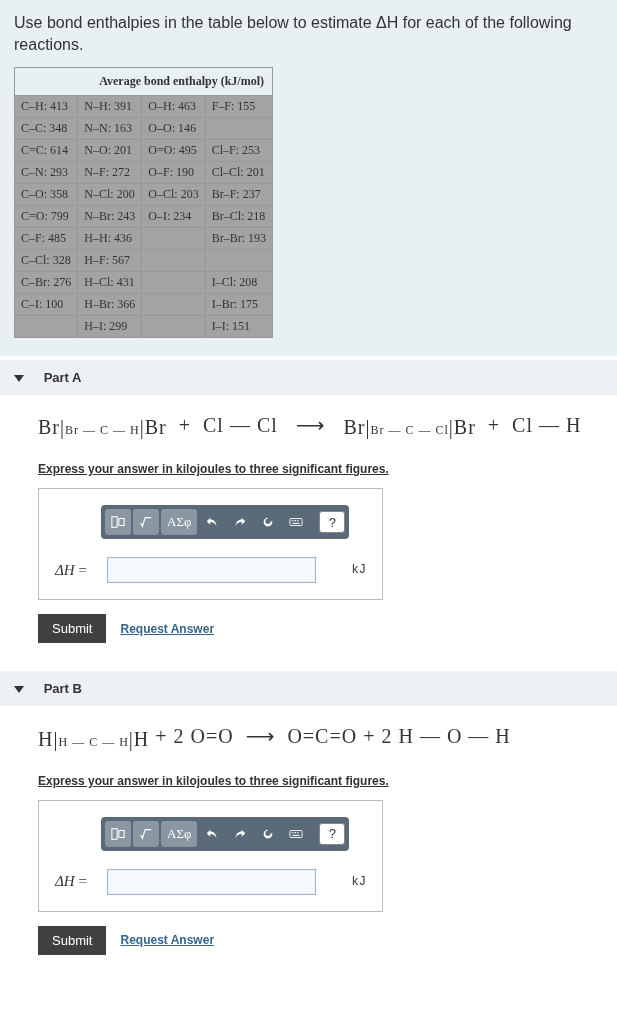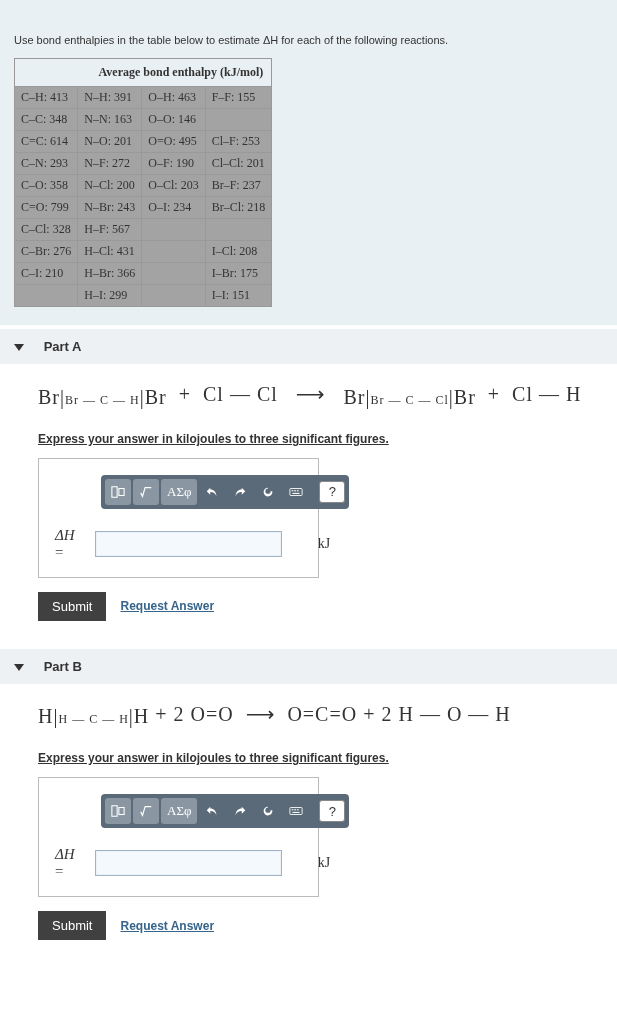--- a/index.html
+++ b/index.html
@@ -8,21 +8,21 @@
     font-family: Arial, Helvetica, sans-serif;
     font-size: 12px;
     background: #ffffff;
     width: 617px;
     color: #333;
   }
   .intro-box {
     background: #e8f0f3;
     padding: 12px 14px 18px 14px;
   }
-  .intro-text { font-size: 11px; line-height: 1.4; margin-bottom: 10px; margin-top: 21px; }
+  .intro-text { font-size: 16px; line-height: 1.4; margin-bottom: 10px; }
   .enthalpy-table {
     border-collapse: collapse;
     font-size: 12px;
     font-family: "Times New Roman", serif;
   }
   .enthalpy-table th {
     background: #e8f0f3;
     font-weight: bold;
     text-align: right;
     padding: 6px 8px;
@@ -58,21 +58,21 @@
     font-size: 20px;
     margin-bottom: 22px;
     letter-spacing: 1px;
   }
   .reaction .col { display:inline-block; text-align:center; vertical-align:middle; line-height:1.3; }
   .reaction .row3 { font-size: 12px; }
   .instr { font-size: 12px; font-weight: bold; margin-bottom: 12px; text-decoration: underline; }
   .answer-box {
     border: 1px solid #bbb;
     padding: 16px;
-    width: 281px;
+    width: 345px;
     position: relative;
   }
   .toolbar {
     background: #5a6a78;
     border-radius: 4px;
     display: inline-flex;
     align-items: center;
     padding: 4px;
     gap: 2px;
     margin-bottom: 18px;
@@ -99,21 +99,21 @@
   .ans-row { display: flex; align-items: center; gap: 20px; }
   .ans-label { font-family: "Times New Roman", serif; font-size: 15px; }
   .ans-input {
     flex: 1;
     height: 26px;
     border: 1px solid #9fb4c9;
     background: #f3f9fc;
     box-shadow: inset 0 0 0 1px rgba(0,0,0,0.03);
     padding: 0 4px;
   }
-  .unit { font-family: Liberation Serif, serif; font-size: 14px; padding-left: 16px; }
+  .unit { font-family: Liberation Mono, monospace; font-size: 12px; padding-left: 16px; }
   .submit-row { margin-top: 14px; display: flex; align-items: center; gap: 14px; }
   .submit-btn {
     background: #404040;
     color: #fff;
     border: none;
     padding: 7px 14px;
     font-size: 13px;
     cursor: pointer;
   }
   .request-link {
@@ -166,33 +166,39 @@
           <td>O–Cl: 203</td>
           <td>Br–F:  237</td>
         </tr>
         <tr>
           <td>C=O:  799</td>
           <td>N–Br: 243</td>
           <td>O–I:   234</td>
           <td>Br–Cl: 218</td>
         </tr>
         <tr>
+          <td>C–F:  485</td>
+          <td>H–H:  436</td>
+          <td></td>
+          <td>Br–Br: 193</td>
+        </tr>
+        <tr>
           <td>C–Cl: 328</td>
           <td>H–F:   567</td>
           <td></td>
           <td></td>
         </tr>
         <tr>
           <td>C–Br: 276</td>
           <td>H–Cl: 431</td>
           <td></td>
           <td>I–Cl:  208</td>
         </tr>
         <tr>
-          <td>C–I:   210</td>
+          <td>C–I:   100</td>
           <td>H–Br: 366</td>
           <td></td>
           <td>I–Br:  175</td>
         </tr>
         <tr>
           <td></td>
           <td>H–I:   299</td>
           <td></td>
           <td>I–I:   151</td>
         </tr>

